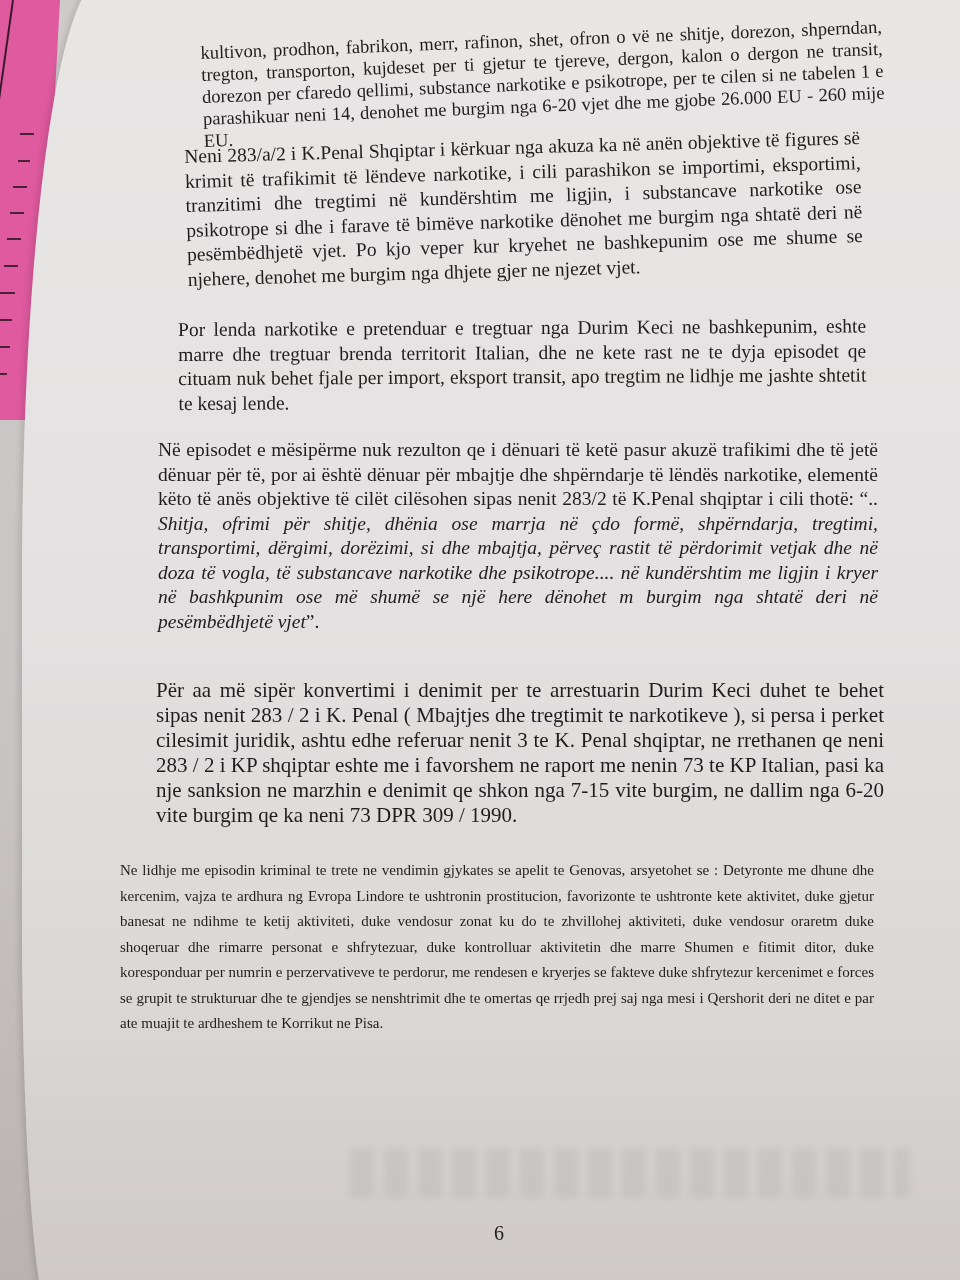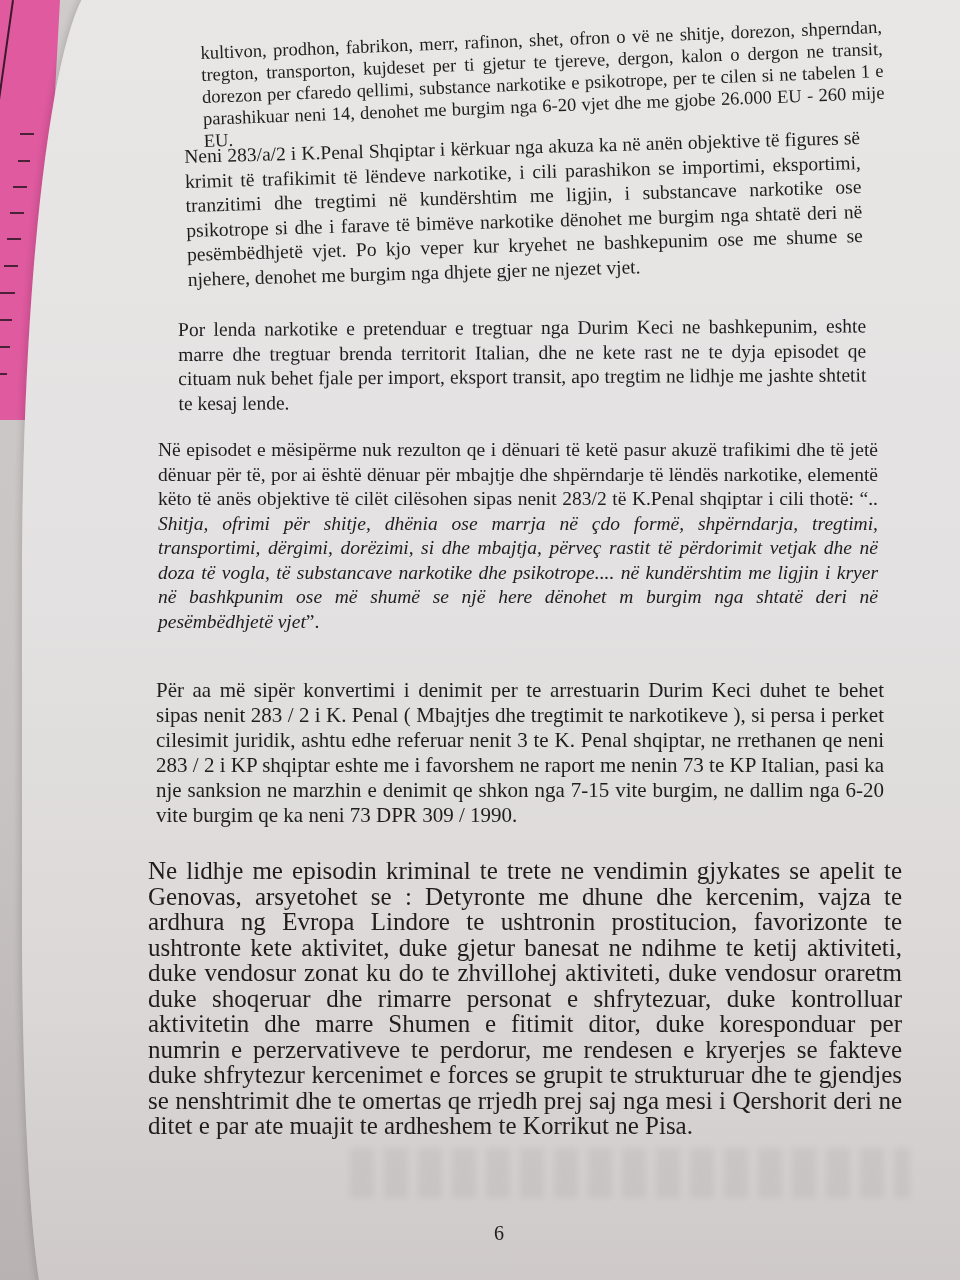--- a/index.html
+++ b/index.html
@@ -65,21 +65,21 @@
     }
     .italic {
       font-style: italic;
       margin-top: 11px;
     }
     .p1 { left: 200px; top: 42px;  width: 682px; transform: rotate(-2.2deg); transform-origin: left top; font-size: 18.5px; line-height: 22px; }
     .p2 { left: 184px; top: 145px; width: 676px; transform: rotate(-1.6deg); transform-origin: left top; }
     .p3 { left: 178px; top: 318px; width: 688px; transform: rotate(-0.3deg); transform-origin: left top; }
     .p4 { left: 158px; top: 438px; width: 720px; }
     .p5 { left: 156px; top: 678px; width: 728px; font-size: 21px; line-height: 25px; }
-    .p6 { left: 148px; top: 858px; width: 754px; font-size: 25px; line-height: 25.5px; }
+    .p6 { left: 120px; top: 858px; width: 754px; font-size: 15px; line-height: 25.5px; }
     .page-number {
       position: absolute;
       left: 494px;
       top: 1222px;
       font-family: "Liberation Serif", "DejaVu Serif", serif;
       font-size: 20px;
       color: #1f1d1d;
     }
     .bleed {
       position: absolute;

